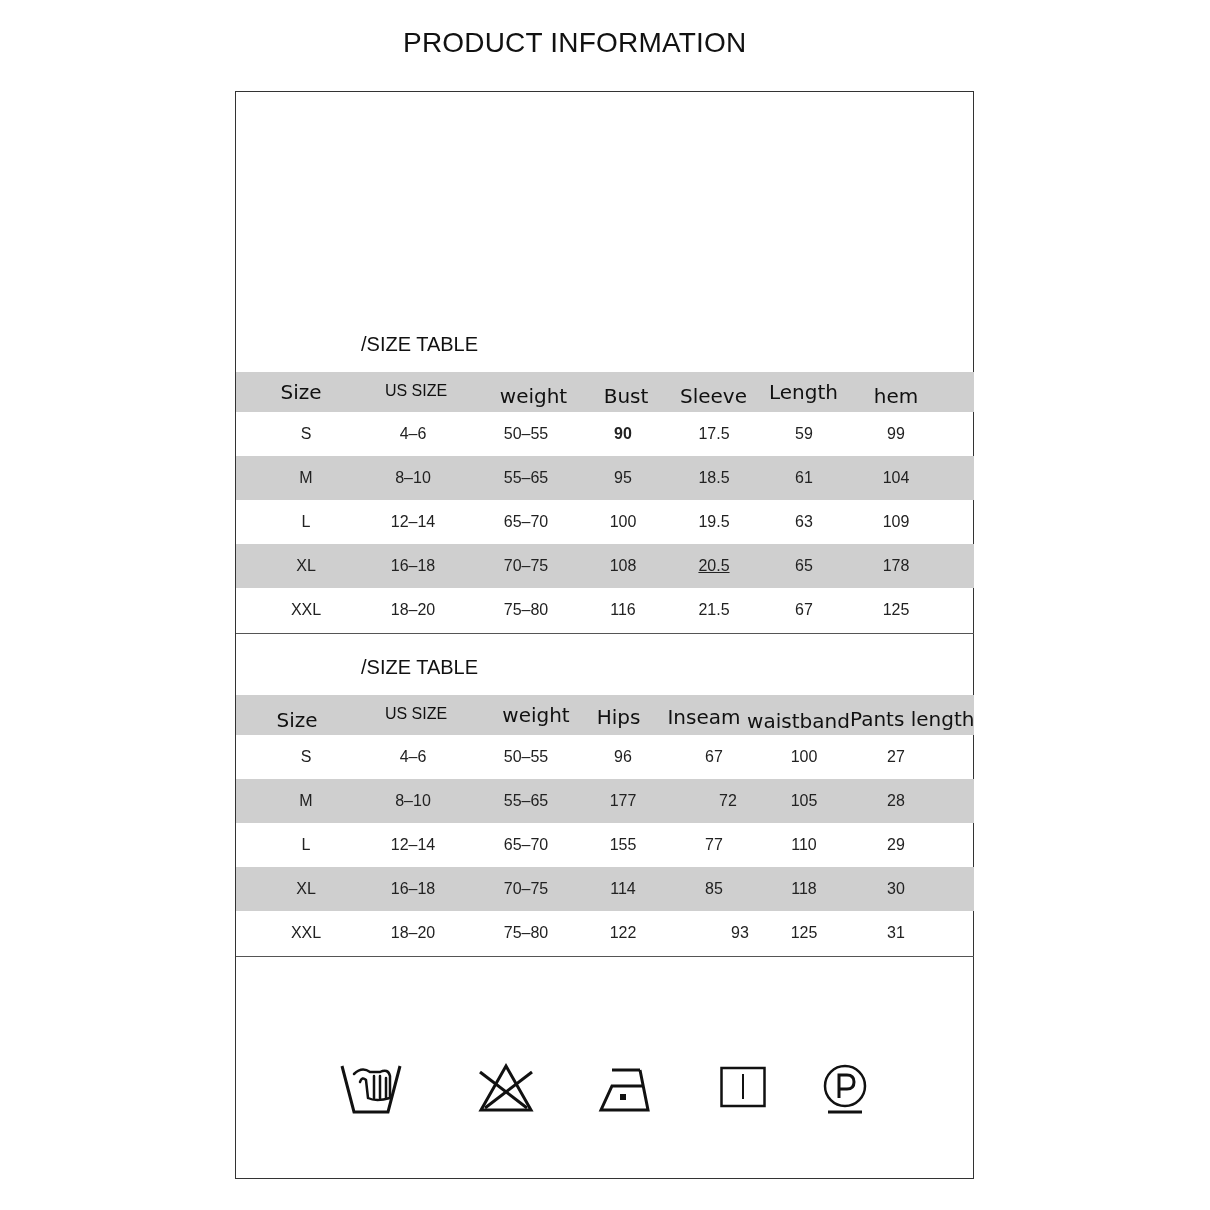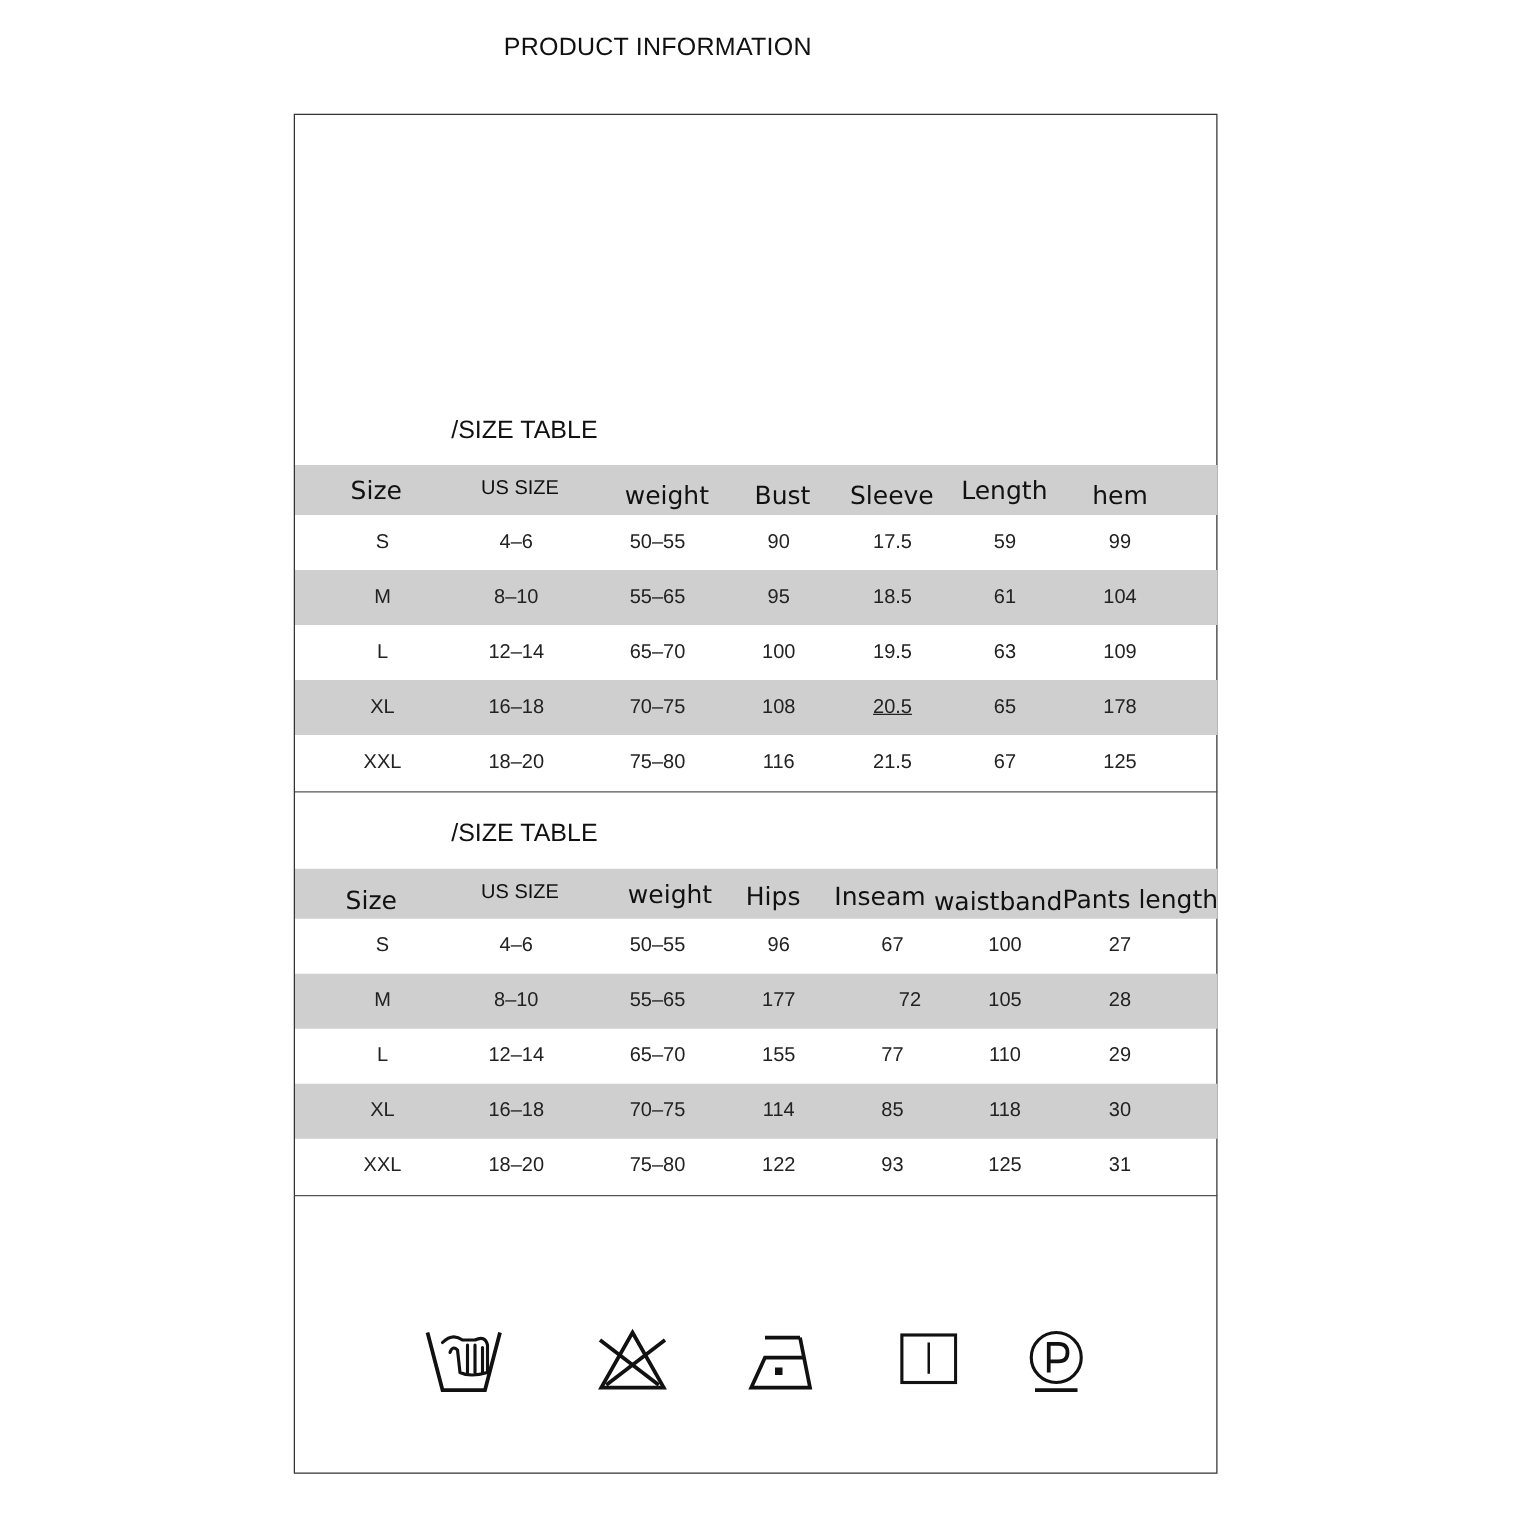--- a/index.html
+++ b/index.html
@@ -1,17 +1,17 @@
 <!DOCTYPE html>
 <html><head>
 <meta charset="utf-8">
 <style>
   html, body { margin:0; padding:0; background:#fff; }
   body { width:1210px; height:1210px; position:relative; overflow:hidden; font-family:"Liberation Sans", sans-serif; color:#111; }
-  .title { position:absolute; left:403px; top:27px; font-size:20px; letter-spacing:0.2px; color:#111; }
+  .title { position:absolute; left:403px; top:27px; font-size:28px; letter-spacing:0.2px; color:#111; }
   .frame { position:absolute; left:235px; top:91px; width:739px; height:1088px; border:1px solid #333; box-sizing:border-box; }
   .section-title { position:absolute; left:361px; font-size:20px; color:#111; }
   .table { position:absolute; left:236px; width:738px; }
   .row { position:relative; height:44px; }
   .row.gray { background:#cfcfcf; }
   .row.head { height:40px; background:#cfcfcf; }
   .cell { position:absolute; top:0; height:100%; display:flex; align-items:center; justify-content:center; font-size:16px; color:#222; }
   .head .cell { font-family:"DejaVu Sans", sans-serif; font-size:20px; color:#111; }
   .head .cell.small { font-family:"Liberation Sans", sans-serif; font-size:16px; align-items:flex-start; padding-top:10px; box-sizing:border-box; }
   .divider { position:absolute; left:236px; width:738px; height:1px; background:#555; }
@@ -34,21 +34,21 @@
     <div class="cell" style="left:250px;width:95px;padding-top:8px;box-sizing:border-box;">weight</div>
     <div class="cell" style="left:355px;width:70px;padding-top:8px;box-sizing:border-box;">Bust</div>
     <div class="cell" style="left:435px;width:85px;padding-top:8px;box-sizing:border-box;">Sleeve</div>
     <div class="cell" style="left:525px;width:85px;">Length</div>
     <div class="cell" style="left:625px;width:70px;padding-top:8px;box-sizing:border-box;">hem</div>
   </div>
   <div class="row">
     <div class="cell" style="left:30px;width:80px;">S</div>
     <div class="cell" style="left:137px;width:80px;">4–6</div>
     <div class="cell" style="left:250px;width:80px;">50–55</div>
-    <div class="cell" style="left:347px;width:80px;">90</div>
+    <div class="cell" style="left:347px;width:80px;font-weight:bold;">90</div>
     <div class="cell" style="left:438px;width:80px;">17.5</div>
     <div class="cell" style="left:528px;width:80px;">59</div>
     <div class="cell" style="left:620px;width:80px;">99</div>
   </div>
   <div class="row gray">
     <div class="cell" style="left:30px;width:80px;">M</div>
     <div class="cell" style="left:137px;width:80px;">8–10</div>
     <div class="cell" style="left:250px;width:80px;">55–65</div>
     <div class="cell" style="left:347px;width:80px;">95</div>
     <div class="cell" style="left:438px;width:80px;">18.5</div>
@@ -132,21 +132,21 @@
     <div class="cell" style="left:347px;width:80px;">114</div>
     <div class="cell" style="left:438px;width:80px;">85</div>
     <div class="cell" style="left:528px;width:80px;">118</div>
     <div class="cell" style="left:620px;width:80px;">30</div>
   </div>
   <div class="row">
     <div class="cell" style="left:30px;width:80px;">XXL</div>
     <div class="cell" style="left:137px;width:80px;">18–20</div>
     <div class="cell" style="left:250px;width:80px;">75–80</div>
     <div class="cell" style="left:347px;width:80px;">122</div>
-    <div class="cell" style="left:438px;width:80px;">93</div>
+    <div class="cell" style="left:464px;width:80px;">93</div>
     <div class="cell" style="left:528px;width:80px;">125</div>
     <div class="cell" style="left:620px;width:80px;">31</div>
   </div>
 </div>
 
 <div class="divider" style="top:956px;"></div>
 
 <div class="care" style="left:340px;">
   <svg width="62" height="54" viewBox="0 0 62 54">
     <polyline points="2,4 14,50 48,50 60,4" fill="none" stroke="#111" stroke-width="3"></polyline>

